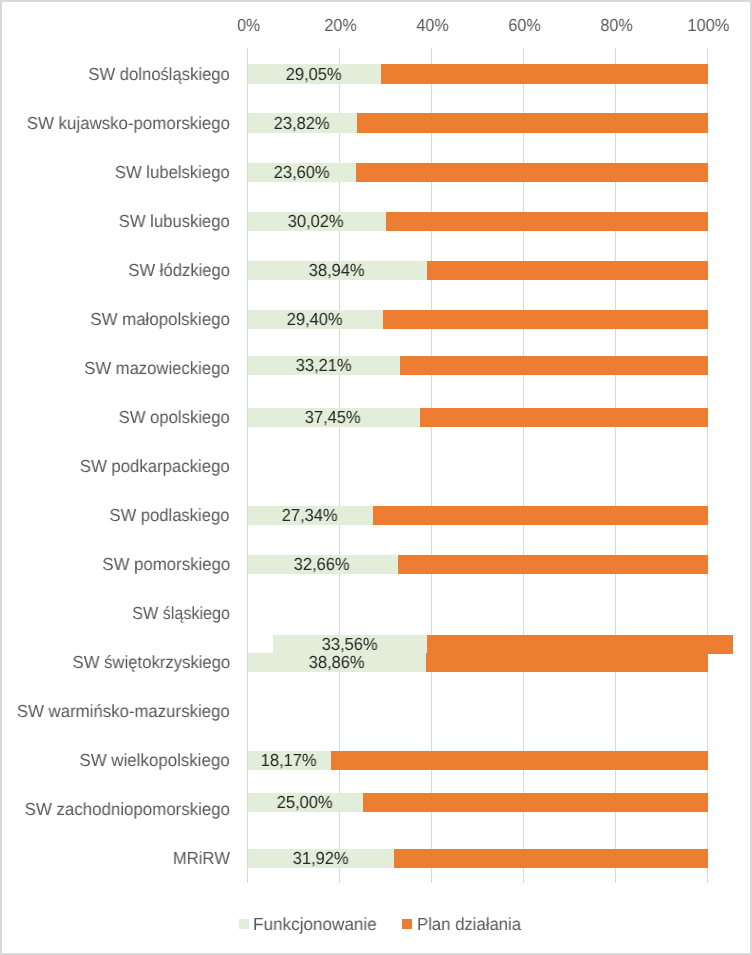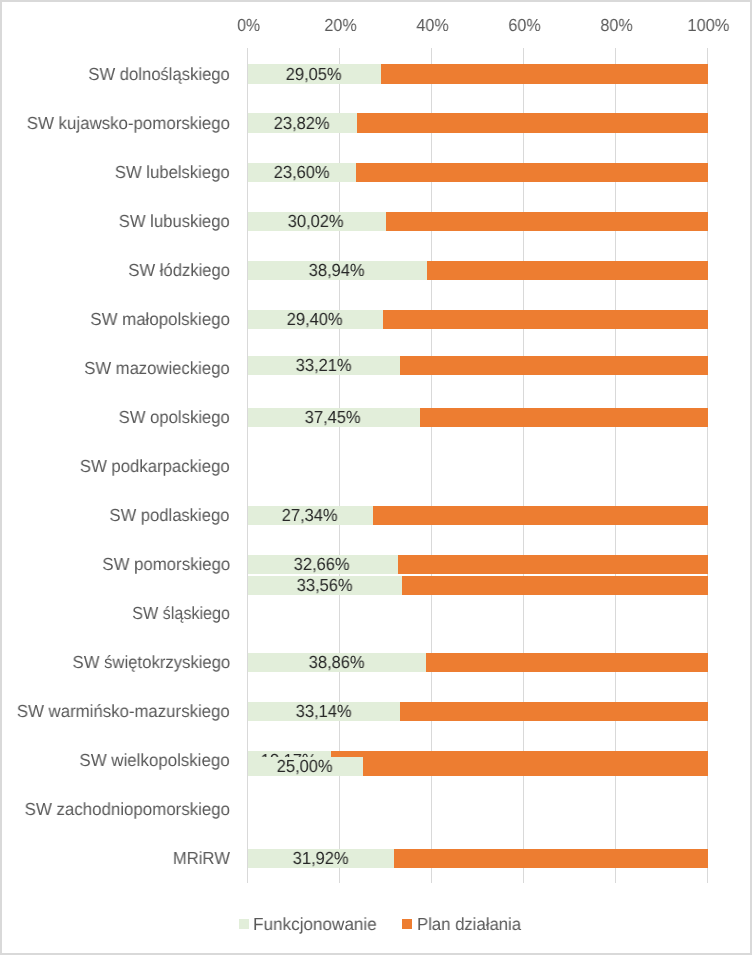--- a/index.html
+++ b/index.html
@@ -95,41 +95,36 @@
     <div class="bar-row" style="top: 505.875px; height: 19.1px;">
       <div class="bar-seg seg-funkcjonowanie" style="left: 247.6px; width: 125.764px; height: 19.1px; background: rgb(226, 238, 218);"></div>
       <div class="bar-seg seg-plan" style="left: 373.364px; width: 334.236px; height: 19.1px; background: rgb(237, 125, 49);"></div>
       <span class="dlabel" style="top: 1.2px; transform-origin: center center; transform: scaleX(0.942058); left: 280.202px;">27,34%</span>
     </div>
     <div class="bar-row" style="top: 554.925px; height: 19.1px;">
       <div class="bar-seg seg-funkcjonowanie" style="left: 247.6px; width: 150.236px; height: 19.1px; background: rgb(226, 238, 218);"></div>
       <div class="bar-seg seg-plan" style="left: 397.836px; width: 309.764px; height: 19.1px; background: rgb(237, 125, 49);"></div>
       <span class="dlabel" style="top: 1.2px; transform-origin: center center; transform: scaleX(0.942058); left: 292.438px;">32,66%</span>
     </div>
-    <div class="bar-row" style="top: 576px; height: 24px;">
+    <div class="bar-row" style="top: 635px; height: 24px; margin-left: 25px;">
       <div class="bar-seg seg-funkcjonowanie" style="left: 247.6px; width: 154.376px; height: 19.1px; background: rgb(226, 238, 218);"></div>
       <div class="bar-seg seg-plan" style="left: 401.976px; width: 305.624px; height: 19.1px; background: rgb(237, 125, 49);"></div>
       <span class="dlabel" style="top: 1.2px; transform-origin: center center; transform: scaleX(0.942058); left: 294.508px;">33,56%</span>
     </div>
     <div class="bar-row" style="top: 653.025px; height: 19.1px; border-radius: 9px;">
       <div class="bar-seg seg-funkcjonowanie" style="left: 247.6px; width: 178.756px; height: 19.1px; background: rgb(226, 238, 218);"></div>
       <div class="bar-seg seg-plan" style="left: 426.356px; width: 281.244px; height: 19.1px; background: rgb(237, 125, 49);"></div>
       <span class="dlabel" style="top: 1.2px; transform-origin: center center; transform: scaleX(0.942058); left: 306.698px;">38,86%</span>
     </div>
-    <div class="bar-row" style="top: 702.075px; height: 19.1px;">
-      <div class="bar-seg seg-funkcjonowanie" style="left: 247.6px; width: 152.444px; height: 19.1px; background: rgb(226, 238, 218);"></div>
-      <div class="bar-seg seg-plan" style="left: 400.044px; width: 307.556px; height: 19.1px; background: rgb(237, 125, 49);"></div>
-      <span class="dlabel" style="top: 1.2px; transform-origin: center center; transform: scaleX(0.942058); left: 293.542px;">33,14%</span>
-    </div>
     <div class="bar-row" style="top: 751.125px; height: 19.1px;">
       <div class="bar-seg seg-funkcjonowanie" style="left: 247.6px; width: 83.582px; height: 19.1px; background: rgb(226, 238, 218);"></div>
       <div class="bar-seg seg-plan" style="left: 331.182px; width: 376.418px; height: 19.1px; background: rgb(237, 125, 49);"></div>
       <span class="dlabel" style="top: 1.2px; transform-origin: center center; transform: scaleX(0.942058); left: 259.111px;">18,17%</span>
     </div>
-    <div class="bar-row" style="top: 757px; height: 19.1px;">
+    <div class="bar-row" style="top: 793px; height: 19.1px;">
       <div class="bar-seg seg-funkcjonowanie" style="left: 247.6px; width: 115px; height: 19.1px; background: rgb(226, 238, 218);"></div>
       <div class="bar-seg seg-plan" style="left: 362.6px; width: 345px; height: 19.1px; background: rgb(237, 125, 49);"></div>
       <span class="dlabel" style="top: 1.2px; transform-origin: center center; transform: scaleX(0.942058); left: 274.82px;">25,00%</span>
     </div>
     <div class="bar-row" style="top: 849.225px; height: 19.1px;">
       <div class="bar-seg seg-funkcjonowanie" style="left: 247.6px; width: 146.832px; height: 19.1px; background: rgb(226, 238, 218);"></div>
       <div class="bar-seg seg-plan" style="left: 394.432px; width: 313.168px; height: 19.1px; background: rgb(237, 125, 49);"></div>
       <span class="dlabel" style="top: 1.2px; transform-origin: center center; transform: scaleX(0.942058); left: 290.736px;">31,92%</span>
     </div>
   </div>

